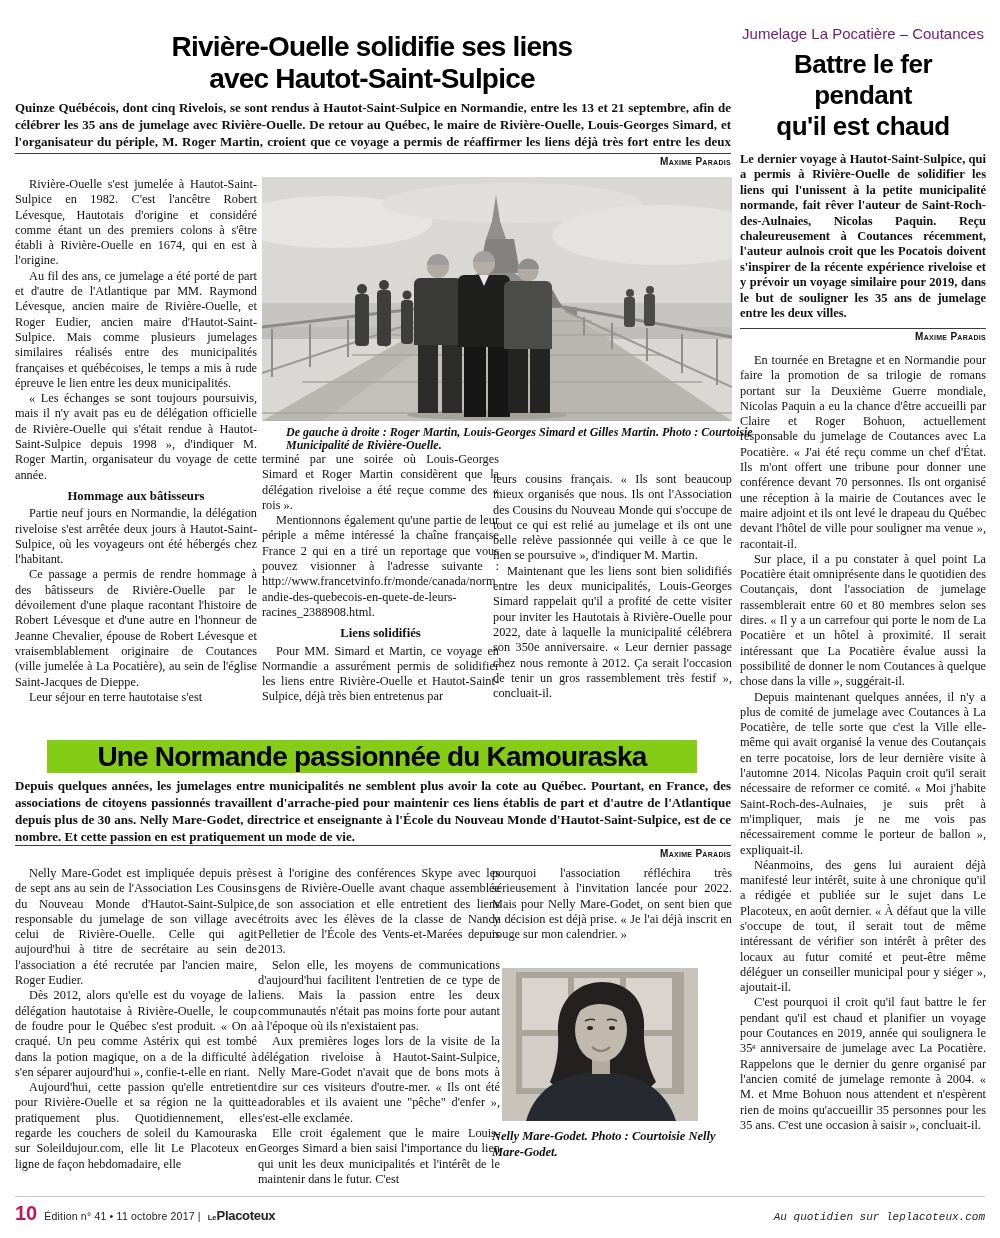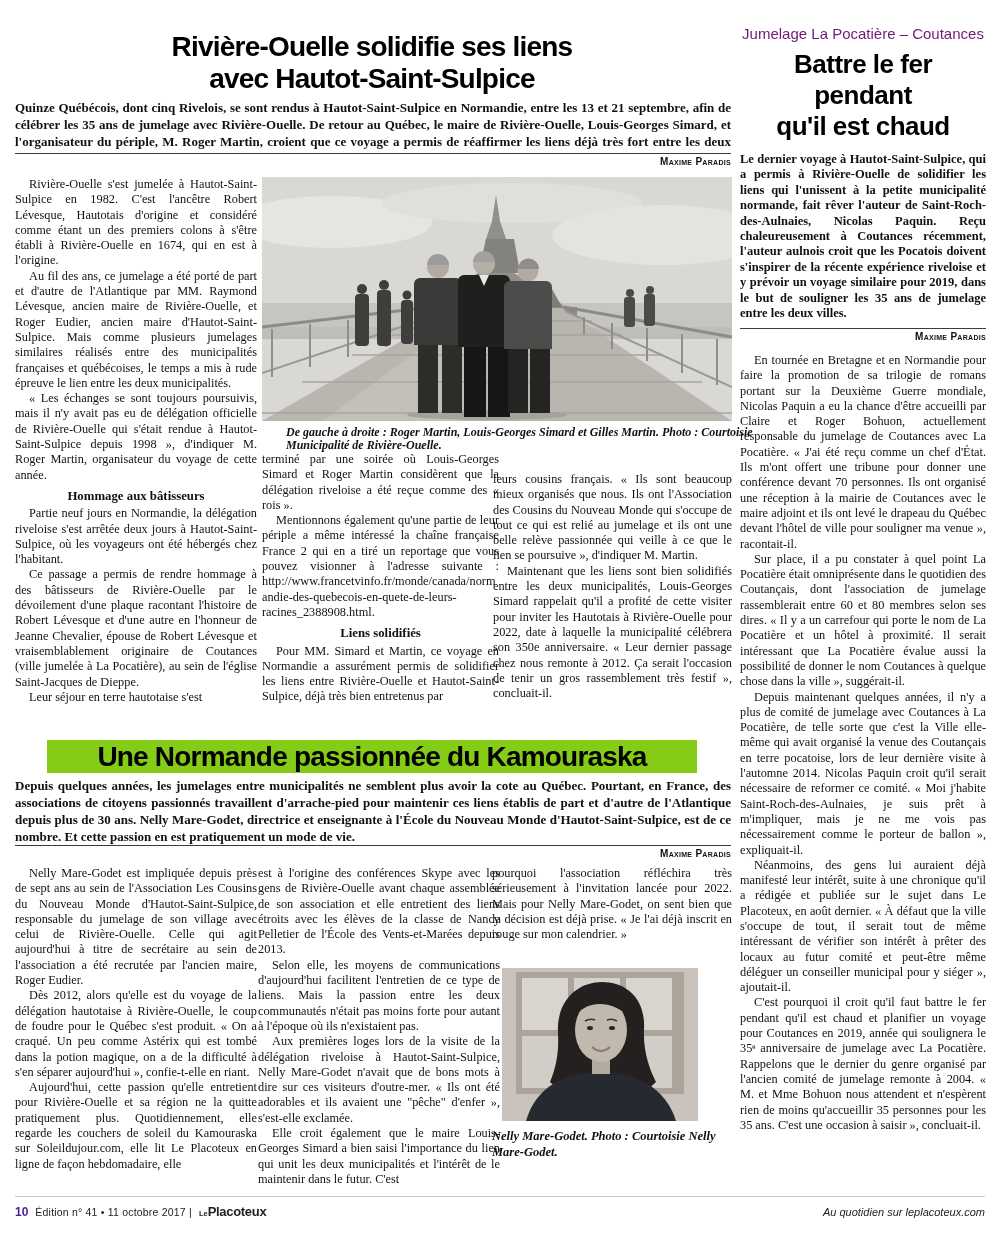--- a/index.html
+++ b/index.html
@@ -55,26 +55,26 @@
   .caption{position:absolute;font-weight:bold;font-style:italic;font-size:12px;line-height:13px;margin-left:24px;}
   .a1-caption{left:262px;top:426px;width:470px;}
   .a2-photo{width:196px;height:153px;margin:26px 0 8px 10px;}
   .caption-flow{font-weight:bold;font-style:italic;font-size:12.5px;line-height:15.5px;text-indent:0;text-align:left;}
 
   
   .footer{position:absolute;left:15px;width:970px;top:1196px;border-top:1px solid #c9c9c9;
           padding-top:5px;display:flex;justify-content:space-between;align-items:baseline;
           font-family:"Liberation Sans",sans-serif;color:#222;}
   .f-left{display:flex;align-items:baseline;gap:7px;}
-  .f-page{font-weight:bold;font-size:12px;color:#4c1d95;}
+  .f-page{font-weight:bold;font-size:20px;color:#be185d;}
   .f-edition{font-size:10.5px;letter-spacing:0.2px;}
   .f-logo{white-space:nowrap;}
   .f-logo-le{font-size:7.5px;font-weight:bold;}
   .f-logo-name{font-size:13px;font-weight:bold;letter-spacing:-0.3px;}
-  .f-tagline{font-style:italic;font-size:11px;}
+  .f-tagline{font-style:italic;font-size:11px;font-family:Liberation Mono, monospace;}
 </style>
 </head>
 <body>
 
 <div class="page">
 
   <h1 class="headline a1-headline">
     <span class="hl-line">Rivière-Ouelle solidifie ses liens</span>
     <span class="hl-line">avec Hautot-Saint-Sulpice</span>
   </h1>

